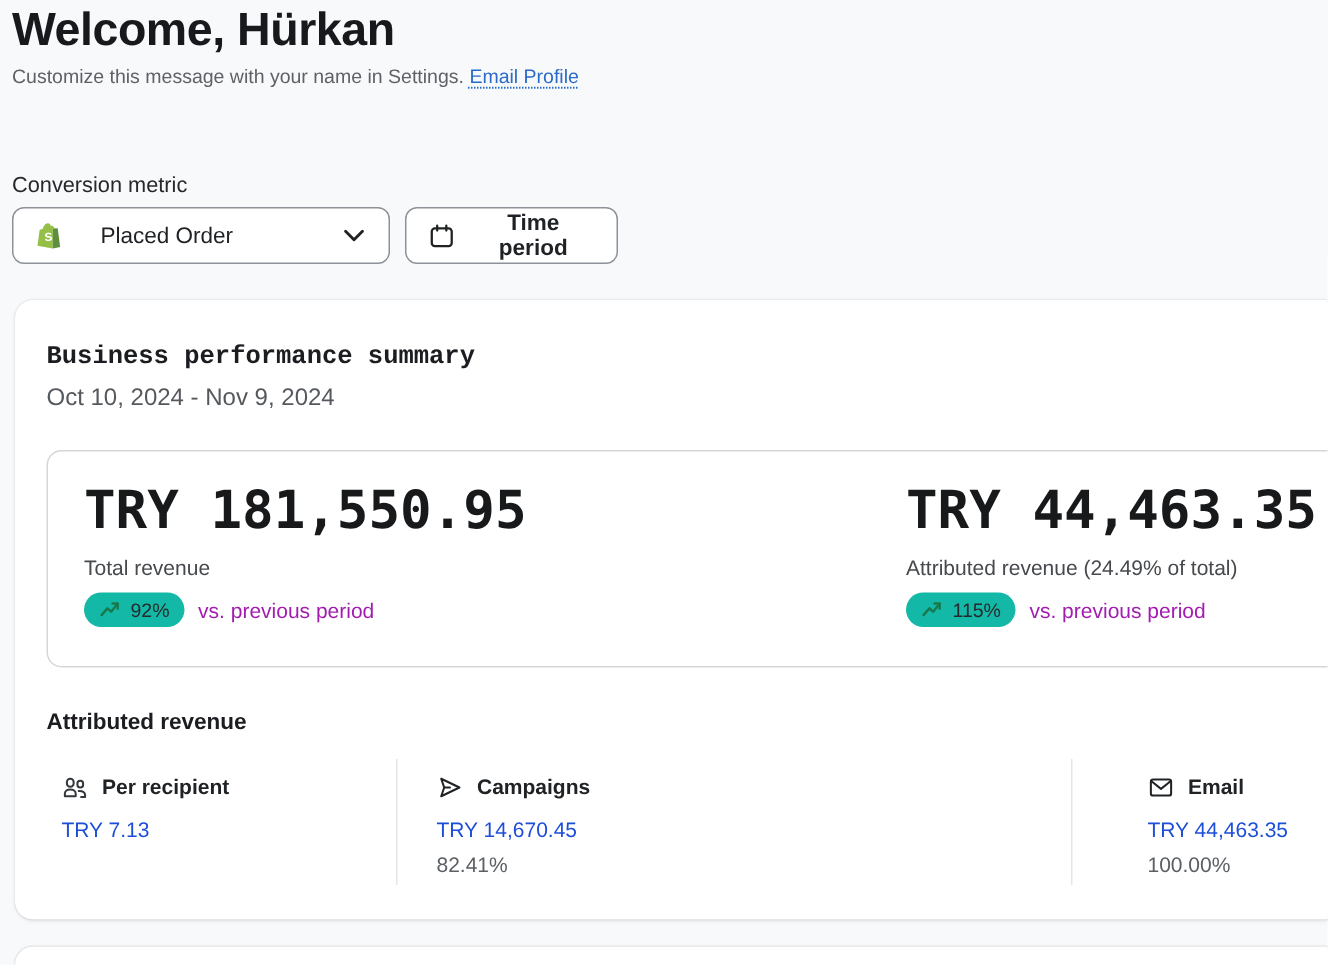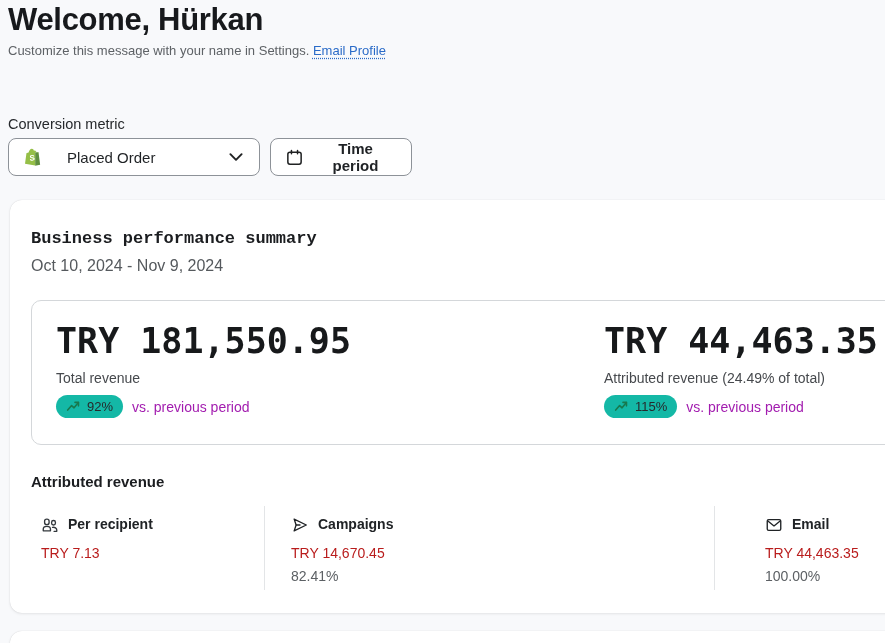--- a/index.html
+++ b/index.html
@@ -86,21 +86,21 @@
     position: absolute; top: 273px; left: 21px;
     font-size: 15px; font-weight: bold; color: #1b1d20;
   }
   .channels { position: absolute; top: 306px; left: 31px; width: 900px; height: 92px; }
   .channel { position: absolute; top: 10px; }
   .channel-0 { left: 0; }
   .channel-1 { left: 250px; }
   .channel-2 { left: 450px; }
   .channel-3 { left: 724px; }
   .channel-head { display: flex; align-items: flex-start; gap: 9px; font-size: 14px; font-weight: bold; color: #202326; }
-  .channel-value { margin-top: 11px; font-size: 14px; color: #b91c1c; }
+  .channel-value { margin-top: 11px; font-size: 14px; color: #1d4ed8; }
   .channel-pct { margin-top: 7px; font-size: 14px; color: #5c6064; }
   .v-divider { position: absolute; top: 0; width: 1px; height: 84px; background: #e3e5e7; }
   .v-divider.d1 { left: 223px; }
   .v-divider.d2 { left: 673px; }
 
   
   .next-card { top: 631px; width: 945px; height: 40px; border-radius: 12px 12px 0 0; }
 </style>
 </head>
 <body>

